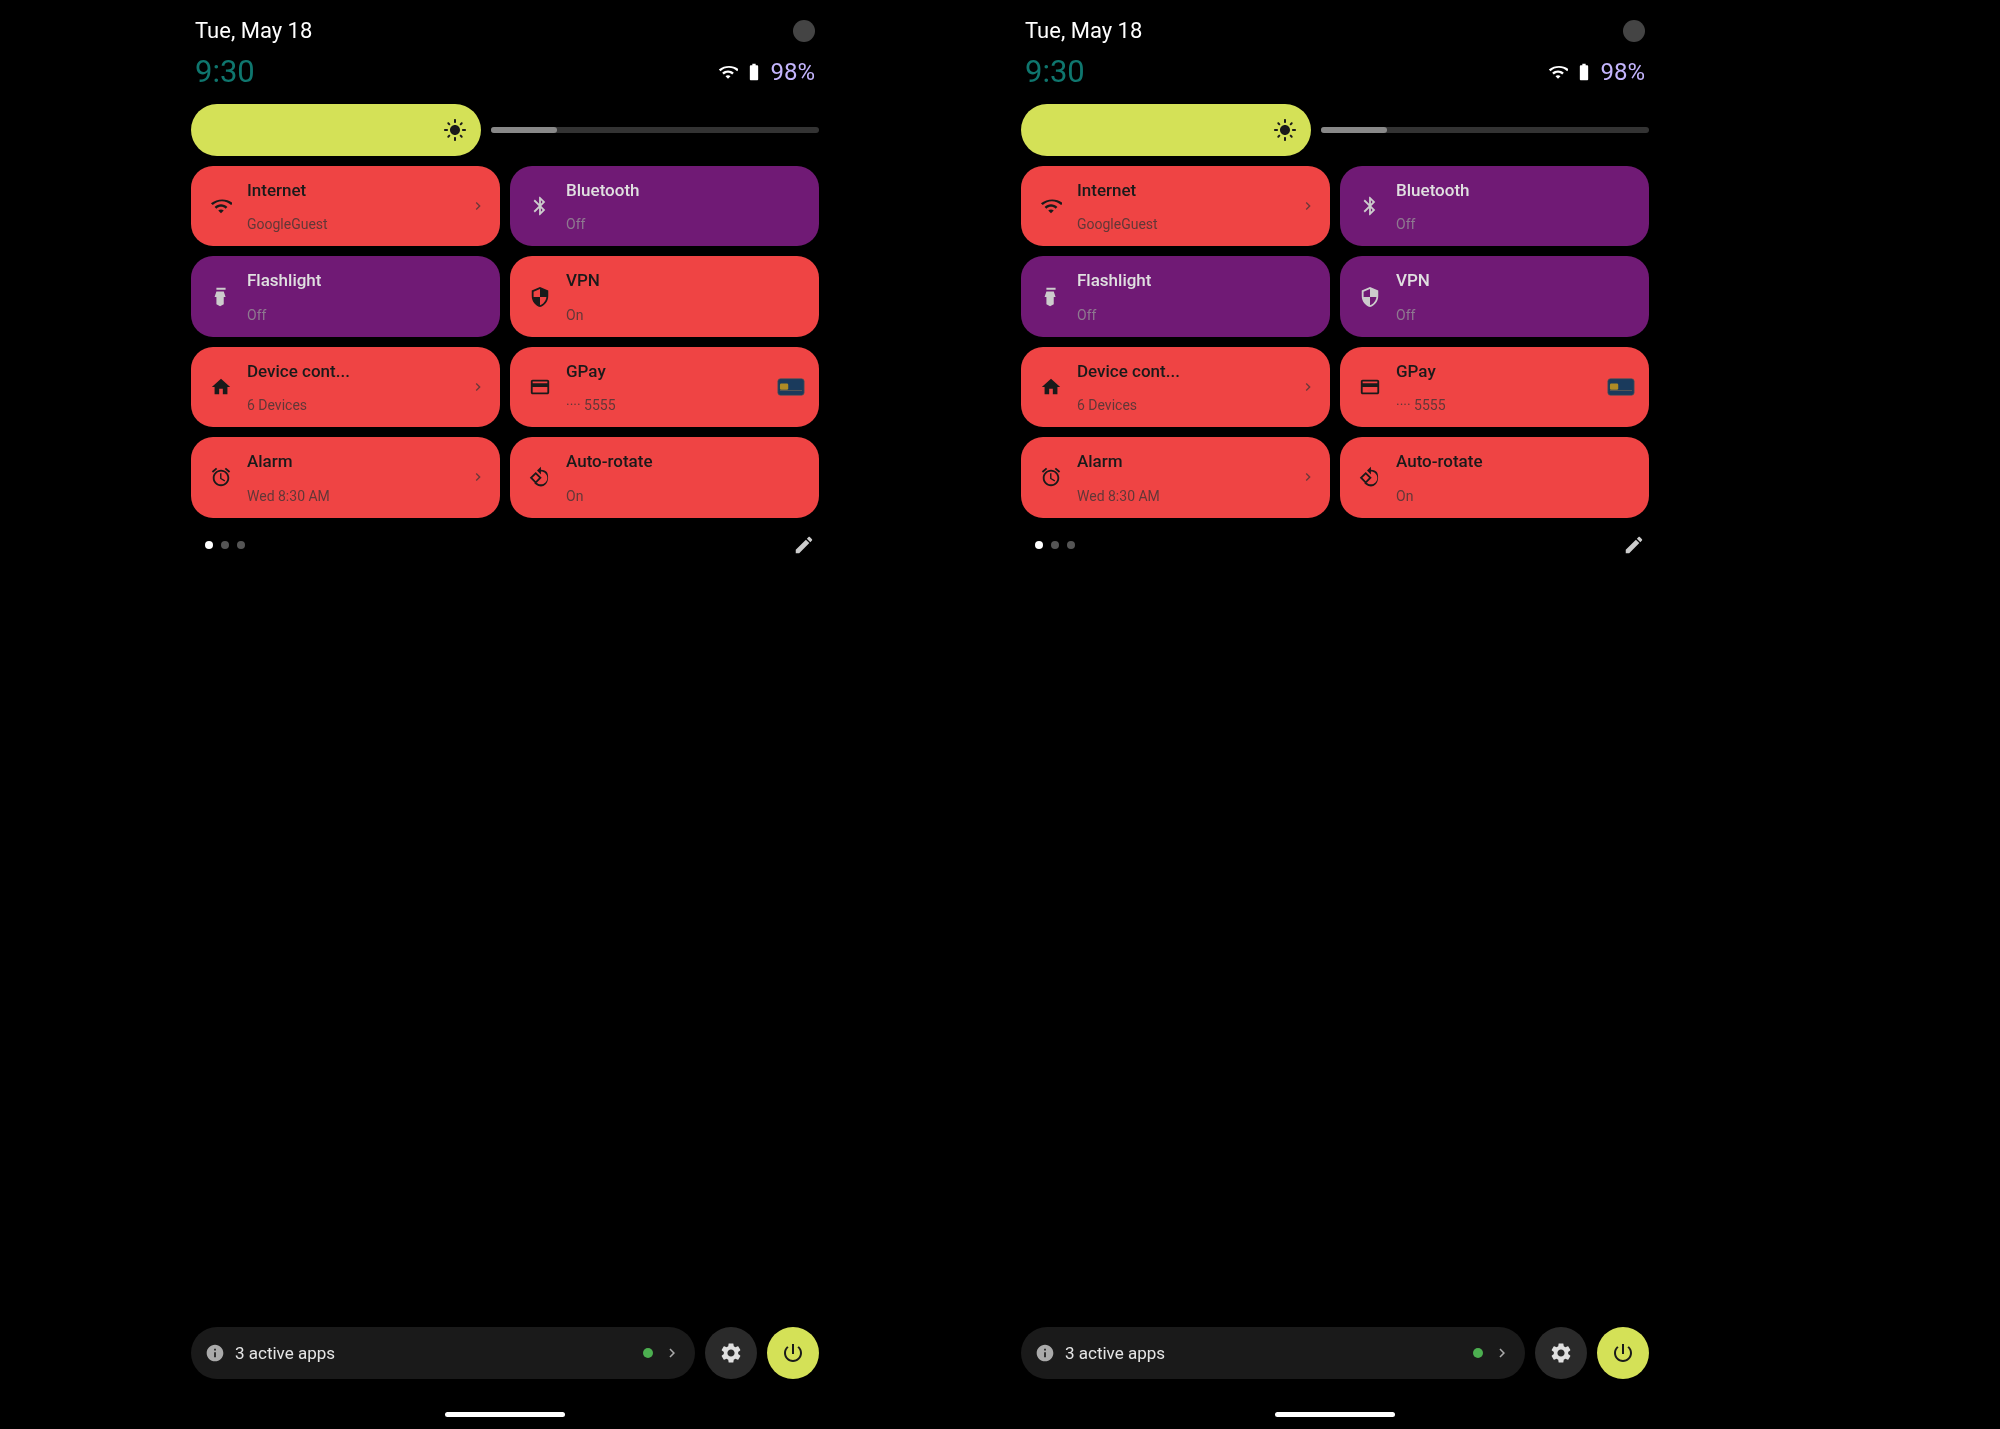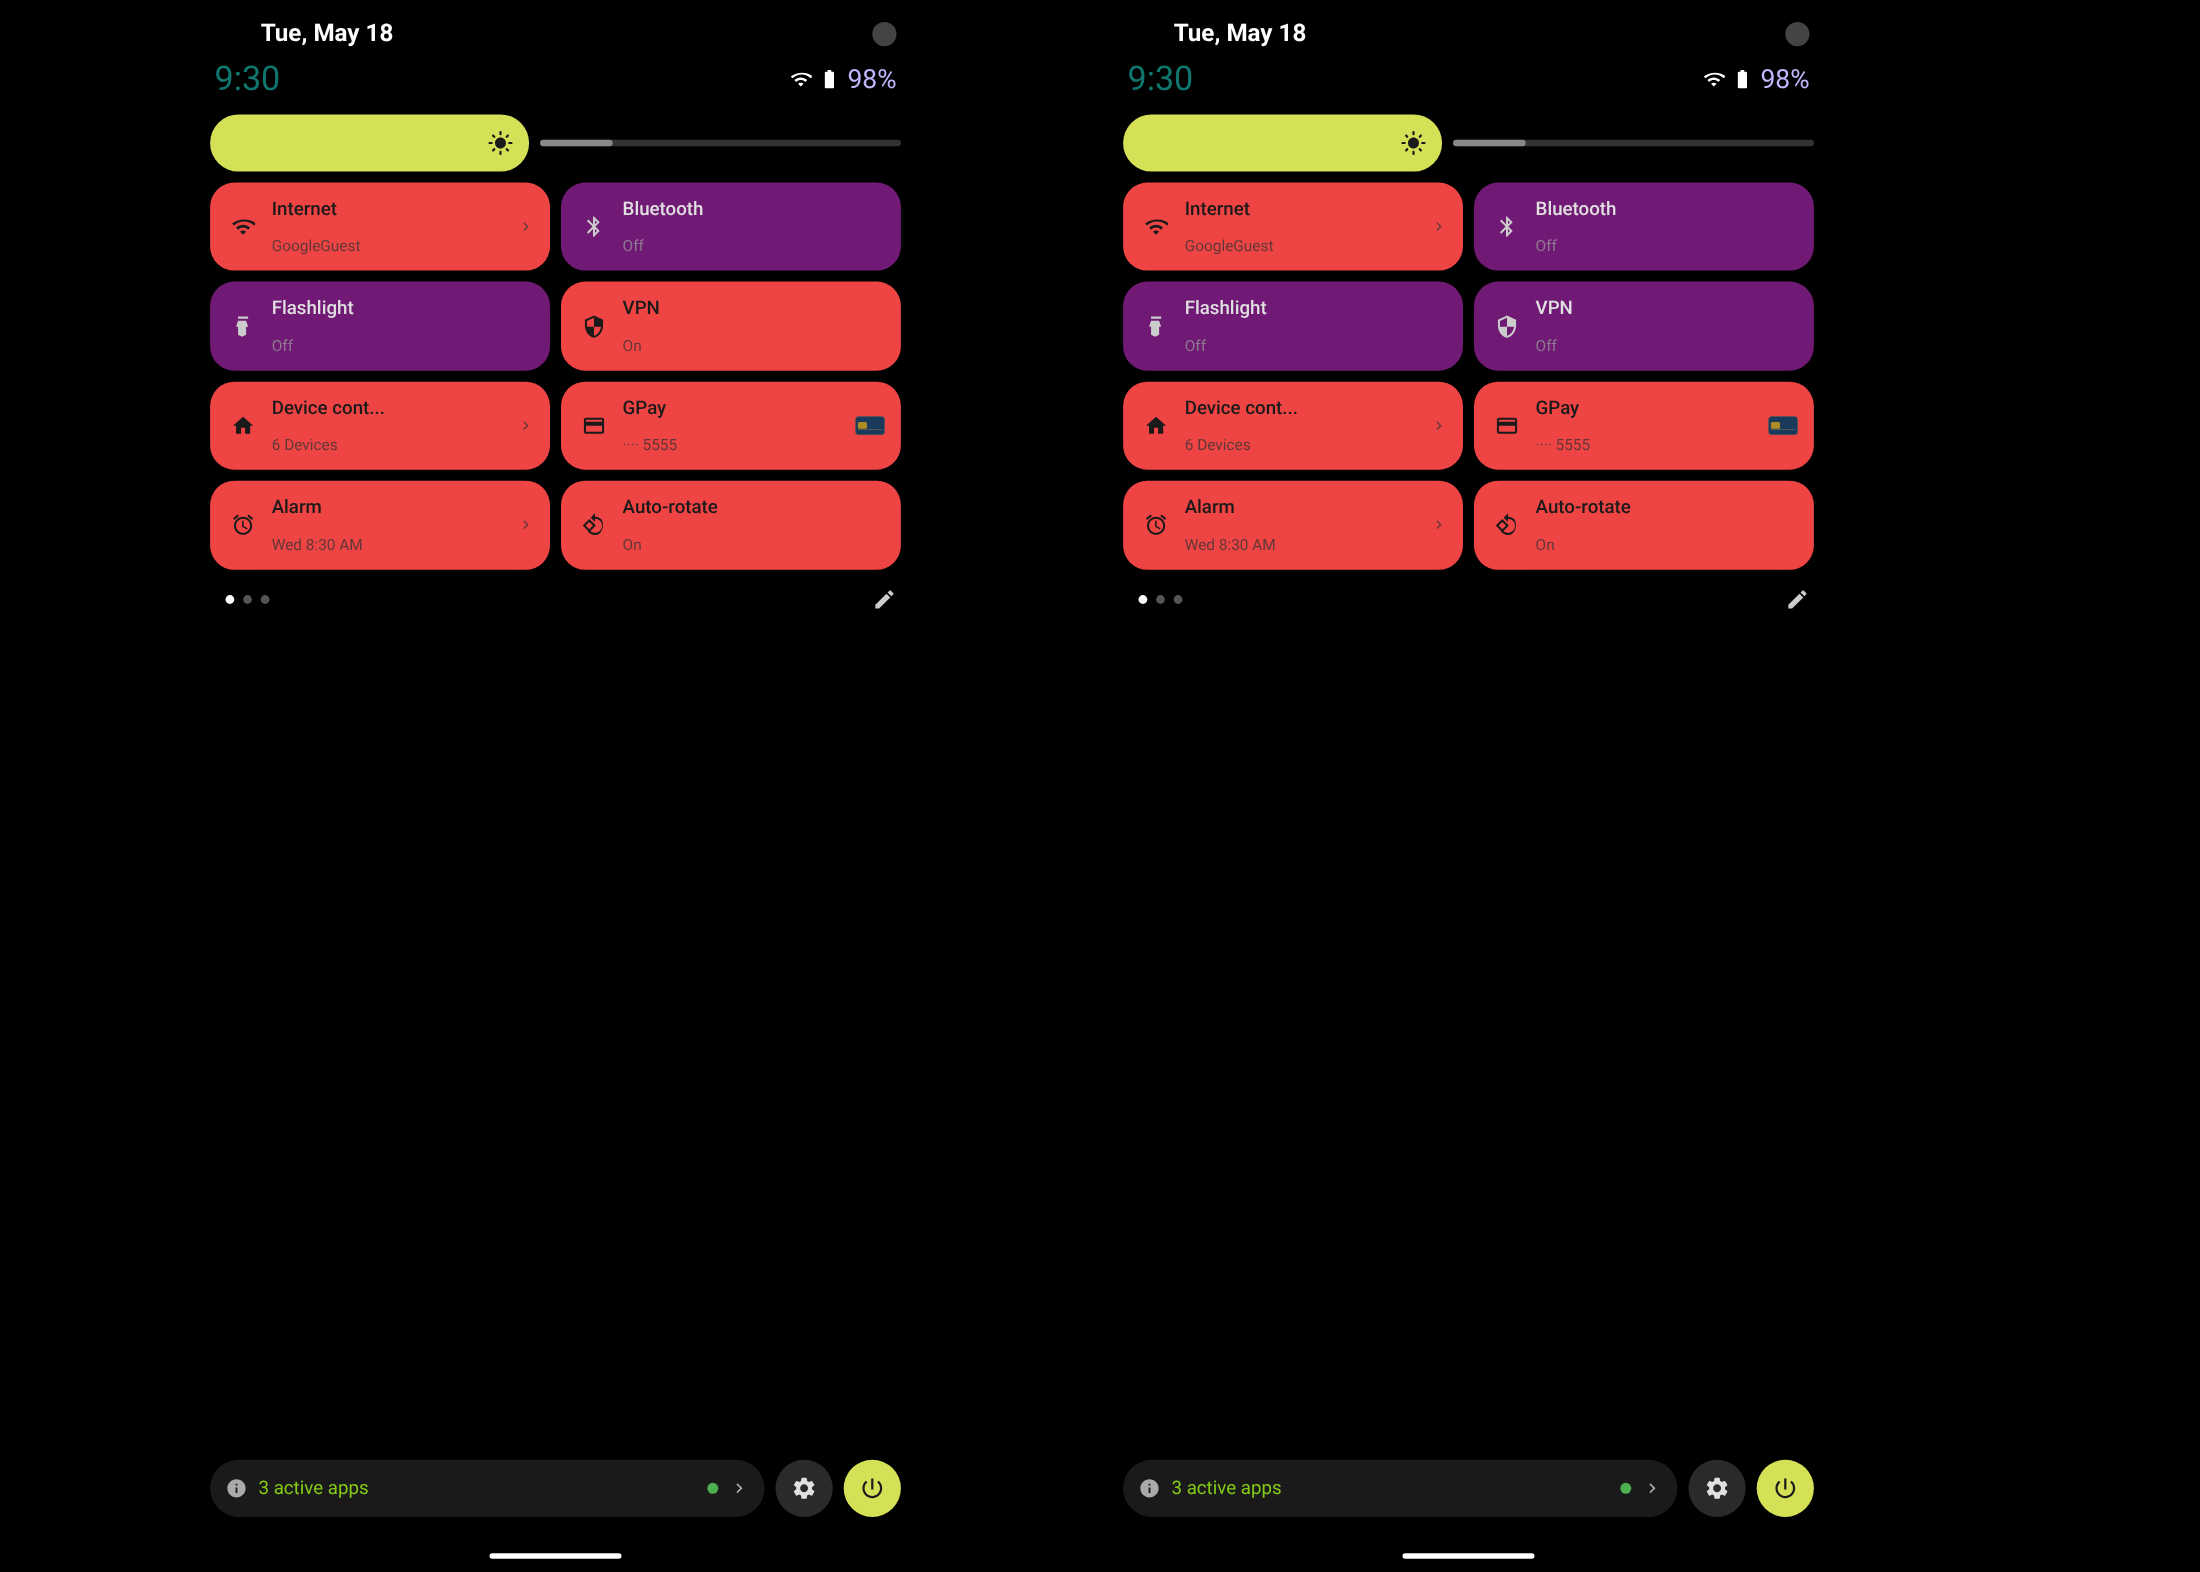--- a/index.html
+++ b/index.html
@@ -36,22 +36,21 @@
     
     .status-bar {
       display: flex;
       justify-content: space-between;
       align-items: center;
       padding: 18px 20px 10px 20px;
     }
     .status-date {
       color: #fff;
       font-size: 22px;
-      font-weight: 700;
-      margin-left: 42px;
+      font-weight: 400;
     }
     .camera-dot {
       width: 22px;
       height: 22px;
       background: #444;
       border-radius: 50%;
     }
     .status-bar-bottom {
       display: flex;
       justify-content: space-between;
@@ -226,21 +225,21 @@
       align-items: center;
       padding: 0 14px;
       gap: 10px;
     }
     .info-icon {
       font-size: 18px;
       color: #aaa;
     }
     .active-apps-text {
       font-size: 17px;
-      color: #84cc16;
+      color: #e5e5e5;
       flex: 1;
     }
     .green-dot {
       width: 10px;
       height: 10px;
       background: #4caf50;
       border-radius: 50%;
     }
     .chevron-right {
       font-size: 16px;

